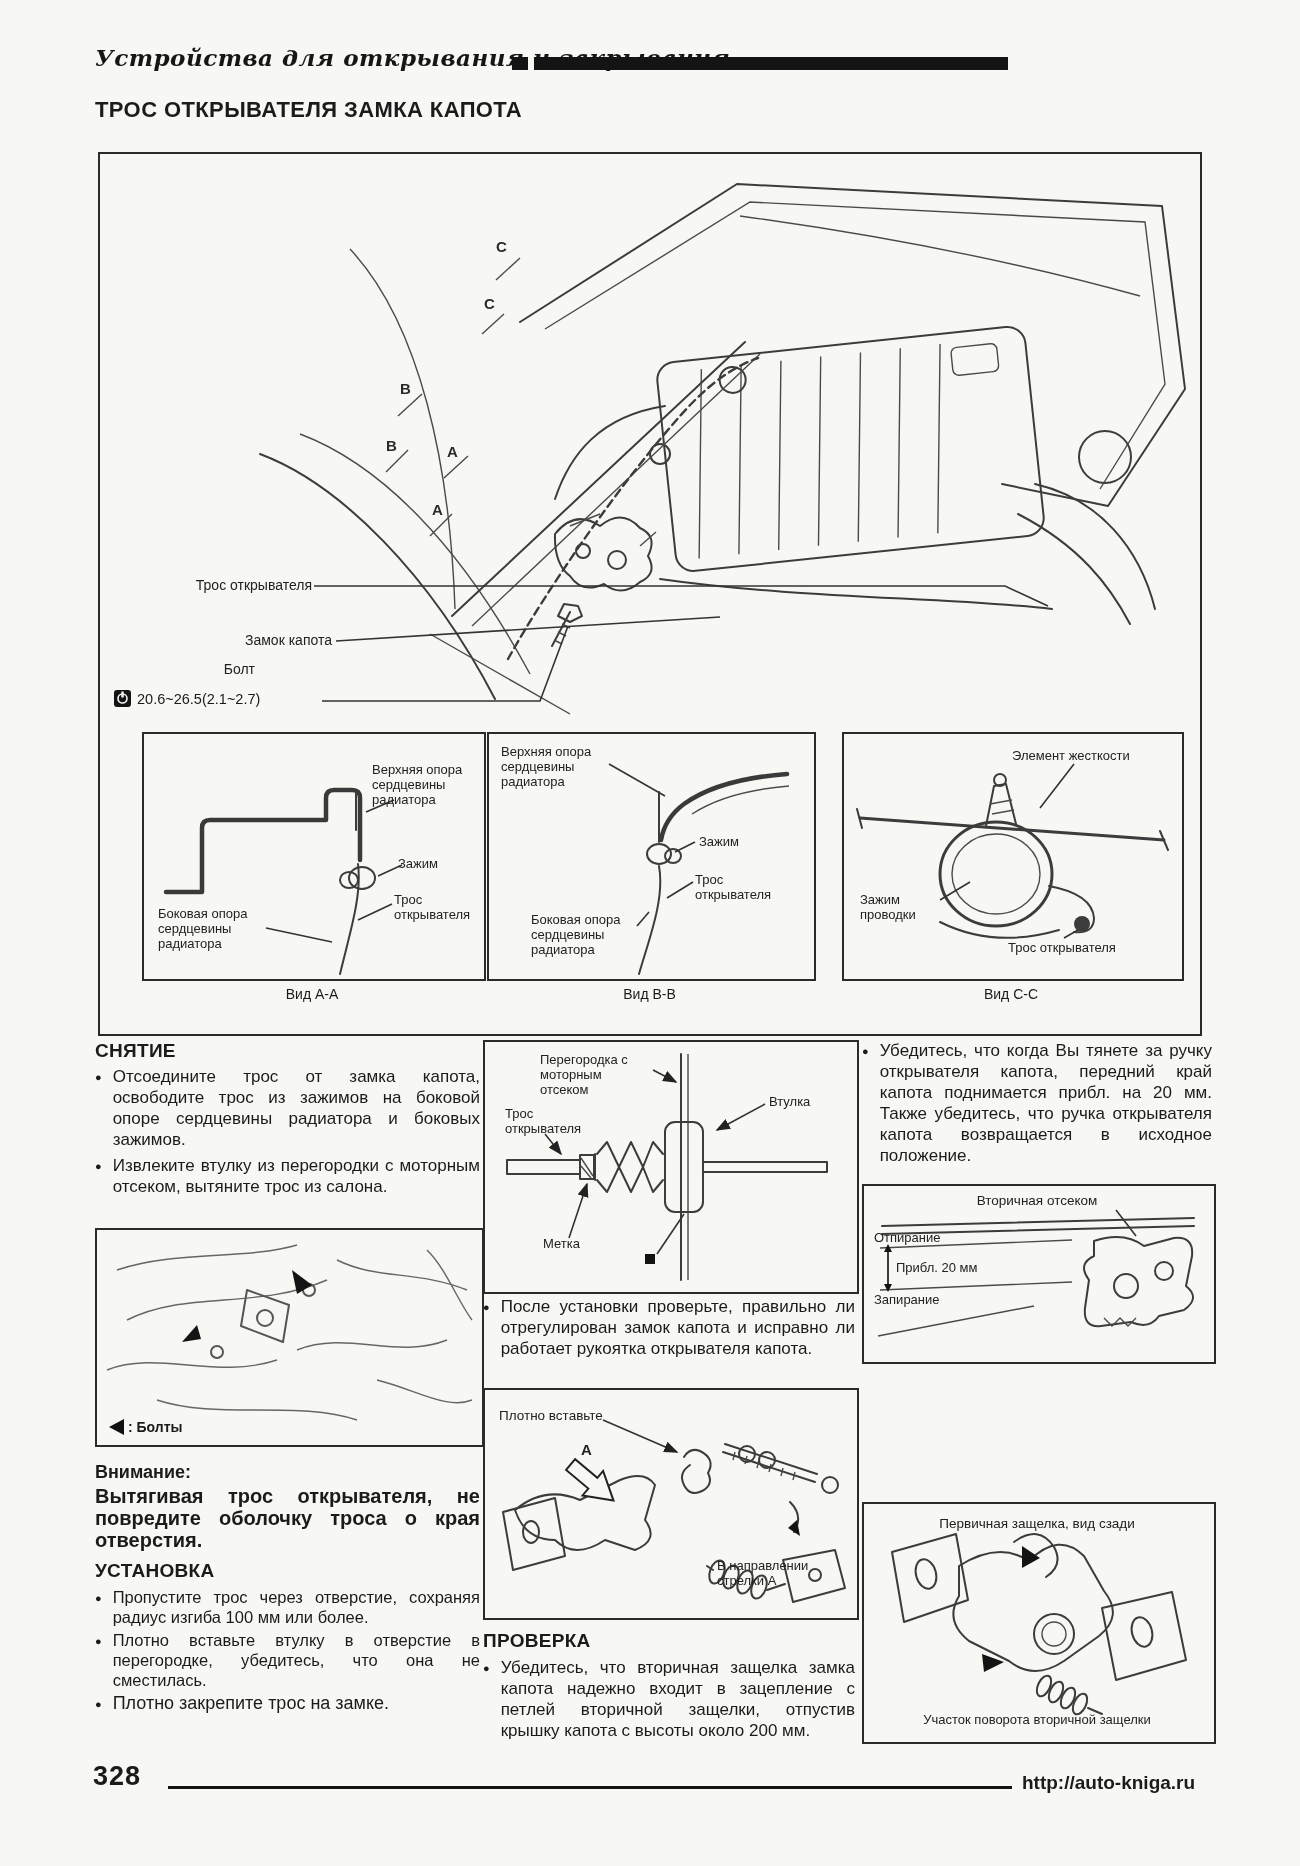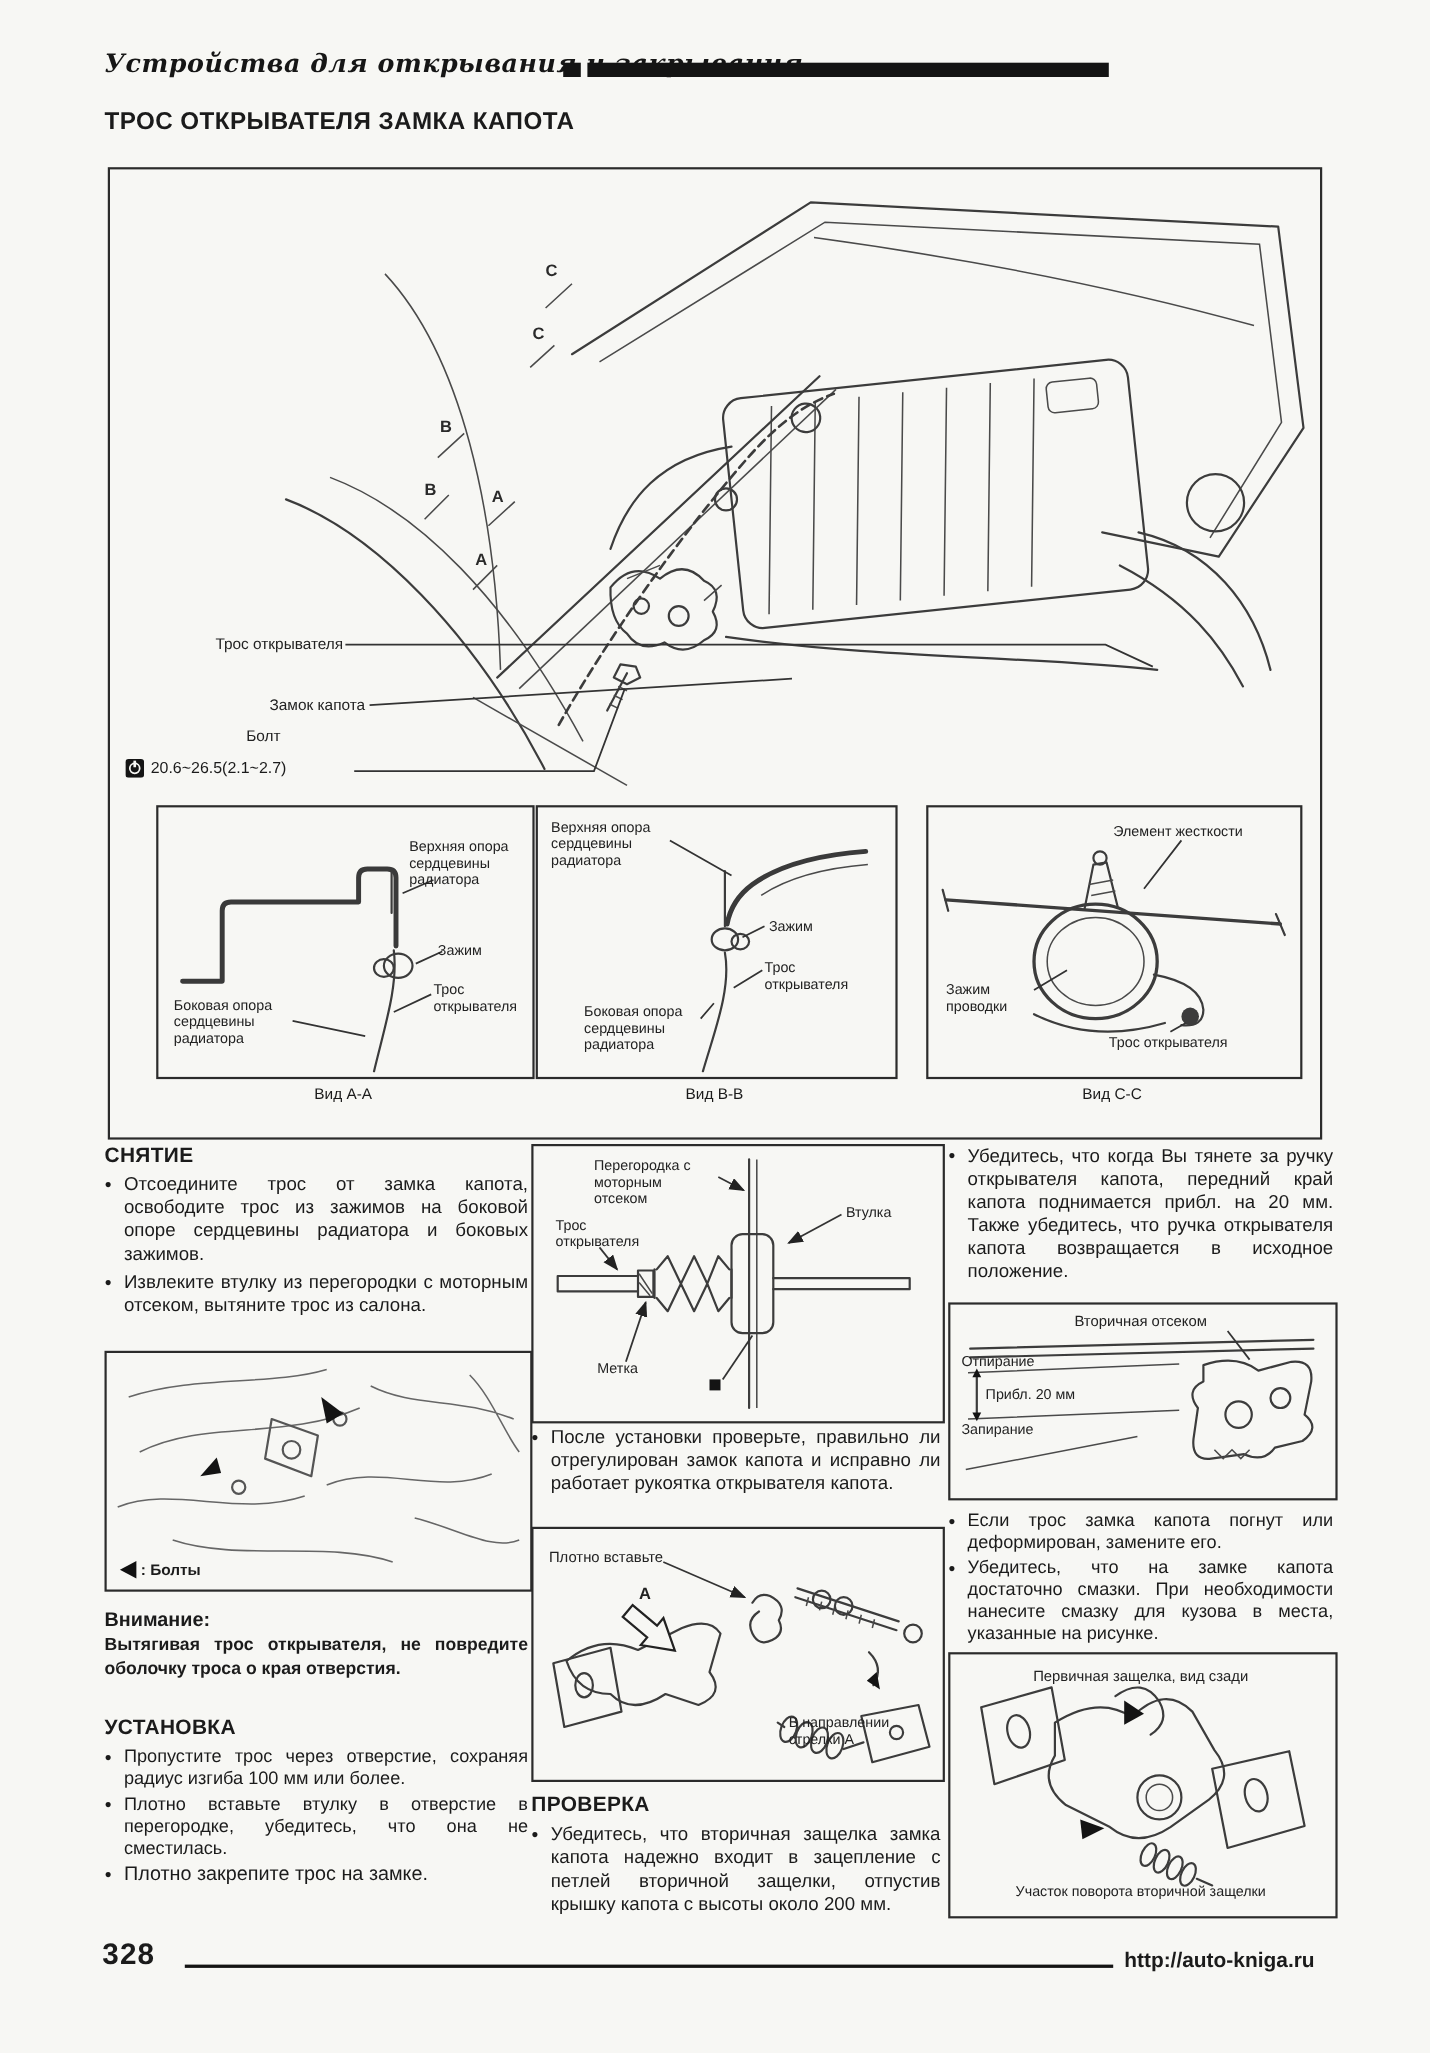--- a/index.html
+++ b/index.html
@@ -204,21 +204,21 @@
       <polygon class="blackfill" points="100,95 85,112 104,109"></polygon>
     </svg>
     <div class="abs" style="left:12px;bottom:10px;display:flex;align-items:center;gap:4px;">
       <span class="arrow-left"></span>
       <span style="font-size:14px;font-weight:bold;">: Болты</span>
     </div>
   </div>
 
   <div class="abs" style="left:95px;top:1462px;width:385px;">
     <div class="warn" style="font-size:18px;margin-bottom:2px;">Внимание:</div>
-    <p class="bt warn" style="font-size:16px;line-height:22px;">Вытягивая трос открывателя, не повредите оболочку троса о края отверстия.</p>
+    <p class="bt warn" style="font-size:20px;line-height:22px;">Вытягивая трос открывателя, не повредите оболочку троса о края отверстия.</p>
   </div>
 
   <div class="abs h" style="left:95px;top:1560px;">УСТАНОВКА</div>
   <div class="abs" style="left:95px;top:1587px;width:385px;">
     <div class="b" style="margin-bottom:3px;">
         <p class="bt" style="font-size:16.5px;line-height:20px;">Пропустите трос через отверстие, сохраняя радиус изгиба 100 мм или более.</p>
       </div>
     <div class="b" style="margin-bottom:3px;">
         <p class="bt" style="font-size:16.5px;line-height:20px;">Плотно вставьте втулку в отверстие в перегородке, убедитесь, что она не сместилась.</p>
       </div>
@@ -324,28 +324,20 @@
       <path class="thin" d="M240,132 l8,8 l8,-8 l8,8 l8,-8"></path>
       <path class="leader" d="M252,24 L272,50"></path>
       <path class="thin" d="M14,150 L170,120"></path>
     </svg>
     <div class="lbl c" style="left:0;top:7px;width:346px;font-size:13.5px;">Вторичная отсеком</div>
     <div class="lbl" style="left:10px;top:44px;">Отпирание</div>
     <div class="lbl" style="left:32px;top:74px;width:92px;">Прибл. 20 мм</div>
     <div class="lbl" style="left:10px;top:106px;">Запирание</div>
   </div>
 
-  <div class="abs" style="left:862px;top:1372px;width:350px;">
-    <div class="b" style="margin-bottom:3px;">
-        <p class="bt" style="font-size:16.5px;line-height:20px;">Если трос замка капота погнут или деформирован, замените его.</p>
-      </div>
-    <div class="b" style="margin-bottom:3px;">
-        <p class="bt" style="font-size:16.5px;line-height:20px;">Убедитесь, что на замке капота достаточно смазки. При необходимости нанесите смазку для кузова в места, указанные на рисунке.</p>
-      </div>
-  </div>
 
   <div class="box" style="left:862px;top:1502px;width:350px;height:238px;">
     <svg class="abs" style="left:0;top:0;" width="346" height="234" viewBox="0 0 346 234">
       <polygon class="stroke" points="28,48 92,30 104,96 40,118"></polygon>
       <ellipse class="stroke" cx="62" cy="70" rx="10" ry="15" transform="rotate(-15 62 70)"></ellipse>
       <polygon class="stroke" points="238,104 308,88 322,156 252,176"></polygon>
       <ellipse class="stroke" cx="278" cy="128" rx="10" ry="15" transform="rotate(-15 278 128)"></ellipse>
       <path class="stroke" d="M95,62 q40,-25 70,-5 q30,-30 55,-5 l20,35 q20,25 -5,45 l-35,25 q-30,20 -55,0 l-40,-20 q-25,-20 -10,-45 z"></path>
       <path class="stroke" d="M150,38 q25,-18 40,5 q10,18 -8,30"></path>
       <circle class="stroke" cx="190" cy="130" r="20"></circle>

